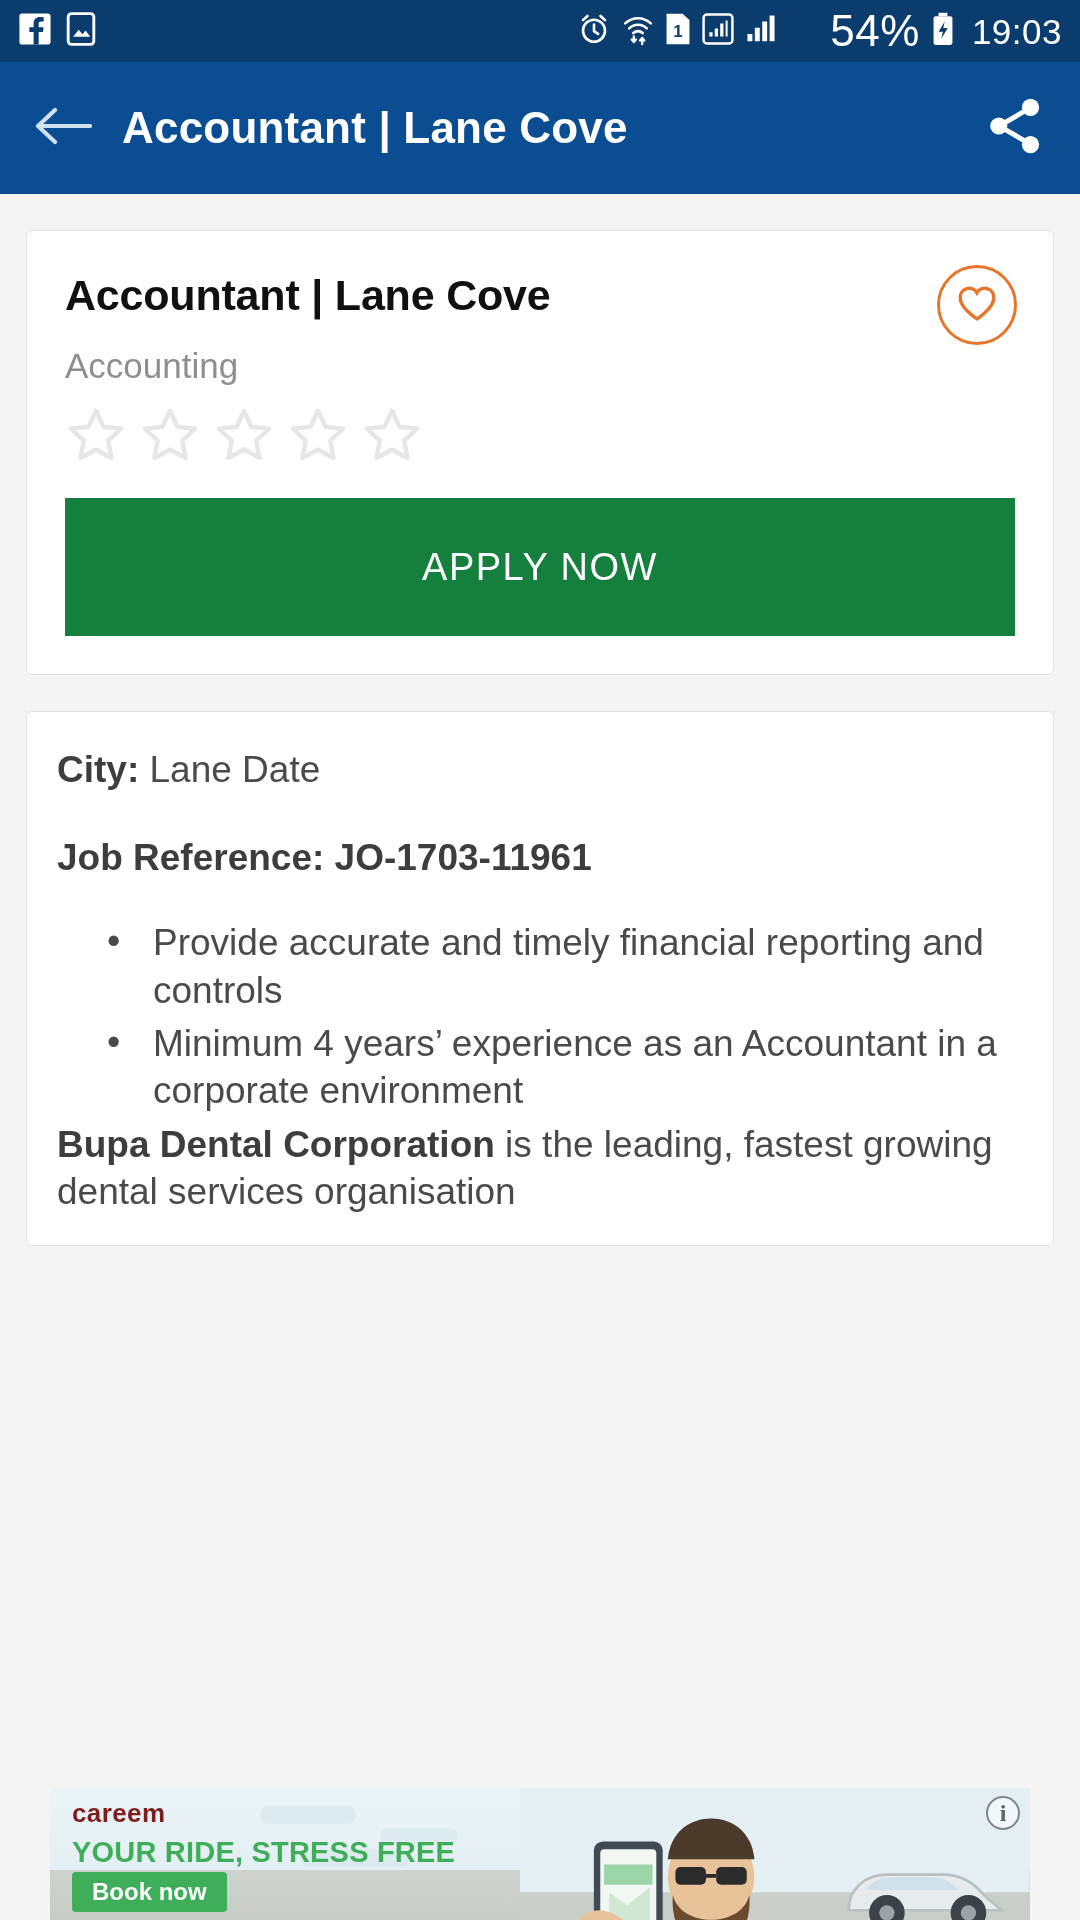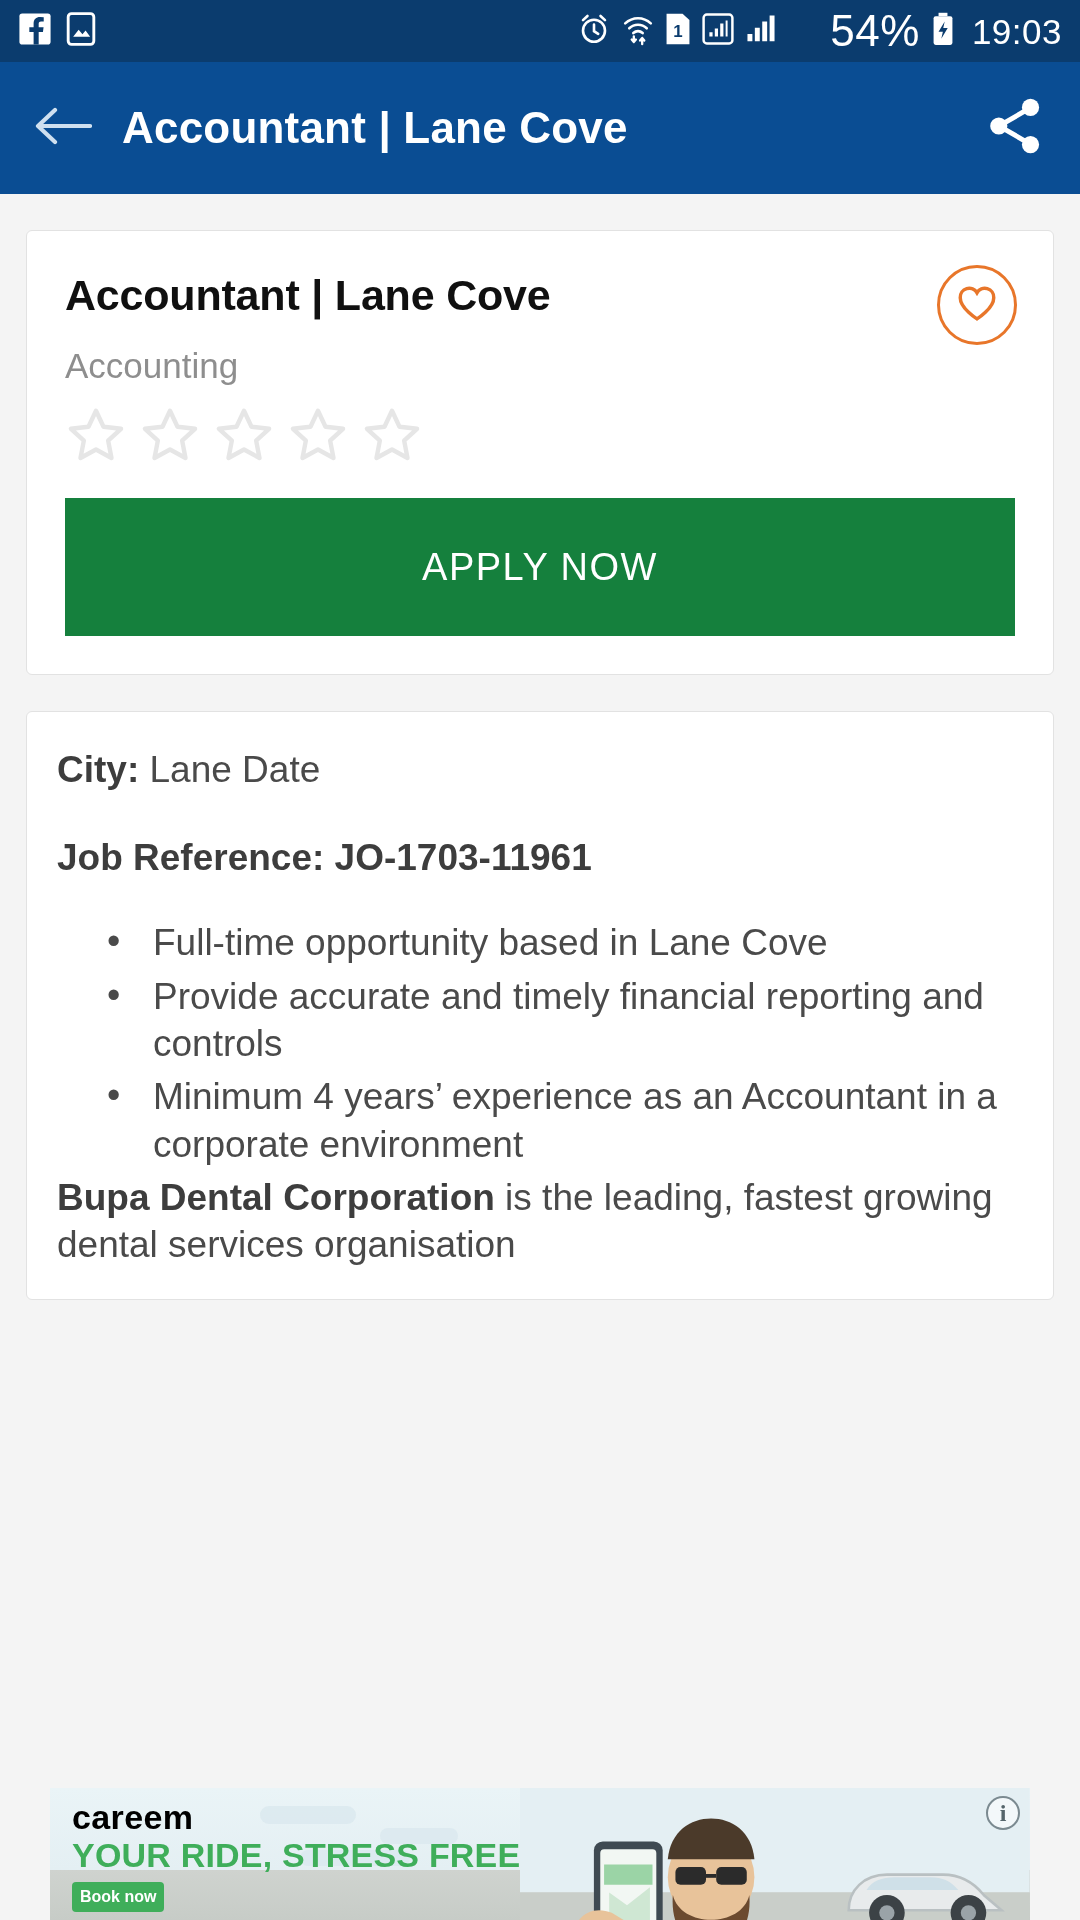--- a/index.html
+++ b/index.html
@@ -162,42 +162,42 @@
     background:#e9f3f6;
     overflow:hidden;
     border:0;
     cursor:pointer;
   }
   .ad-sky { position:absolute; inset:0; background:linear-gradient(#eaf4f7 0%, #e4eff3 62%, #cfd3cf 62%, #c7ccc7 100%); }
   .ad-cloud { position:absolute; background:#dbe9ee; border-radius:40px; opacity:.85; }
   .ad-brand {
     position:absolute;
     left:22px; top:10px;
-    font-size:34px;
-    font-weight:700;
-    color:#000000;
+    font-size:26px;
+    font-weight:700;
+    color:#7f1d1d;
     letter-spacing:0.4px;
   }
   .ad-head {
     position:absolute;
     left:22px; top:48px;
-    font-size:34px;
+    font-size:29px;
     font-weight:700;
     color:#3fae5a;
     letter-spacing:0.2px;
     white-space:nowrap;
   }
   .ad-cta {
     position:absolute;
     left:22px; bottom:8px;
     background:#3fae5a;
     color:#ffffff;
-    font-size:16px;
-    font-weight:700;
-    padding:6px 8px;
+    font-size:24px;
+    font-weight:700;
+    padding:6px 20px;
     border-radius:4px;
   }
   .ad-info {
     position:absolute;
     right:10px; top:8px;
     width:34px; height:34px;
     border:2px solid #7b8a90;
     border-radius:50%;
     color:#55656b;
     font-size:24px;
@@ -330,21 +330,20 @@
     <div class="details">
 
       <div class="meta-line">
         <b>City:</b>
         <span>Lane Date</span>
       </div>
 
       <div class="ref-line">Job Reference: JO-1703-11961</div>
 
       <ul class="bullets">
-        <li>Full-time opportunity based in Lane Cove</li>
         <li>Provide accurate and timely financial reporting and controls</li>
         <li>Minimum 4 years’ experience as an Accountant in a corporate environment</li>
       </ul>
 
       <div class="para">
         <b>Bupa Dental Corporation</b><span> is the leading, fastest growing dental services organisation</span>
       </div>
     </div>
   </div>
 

